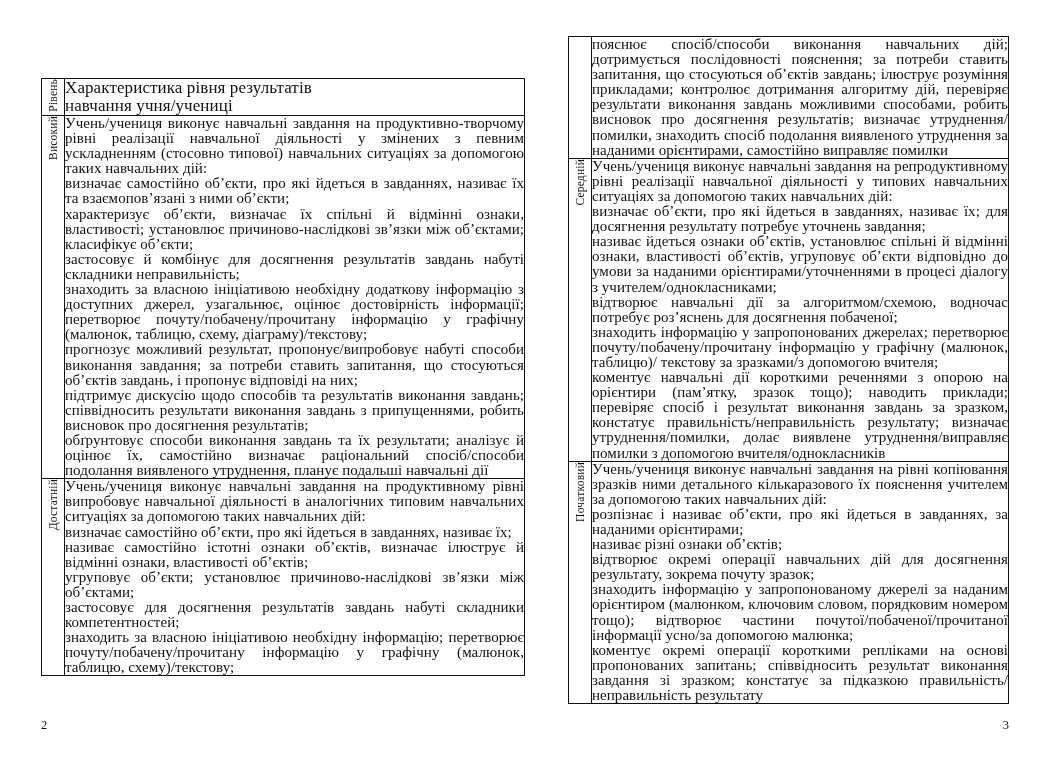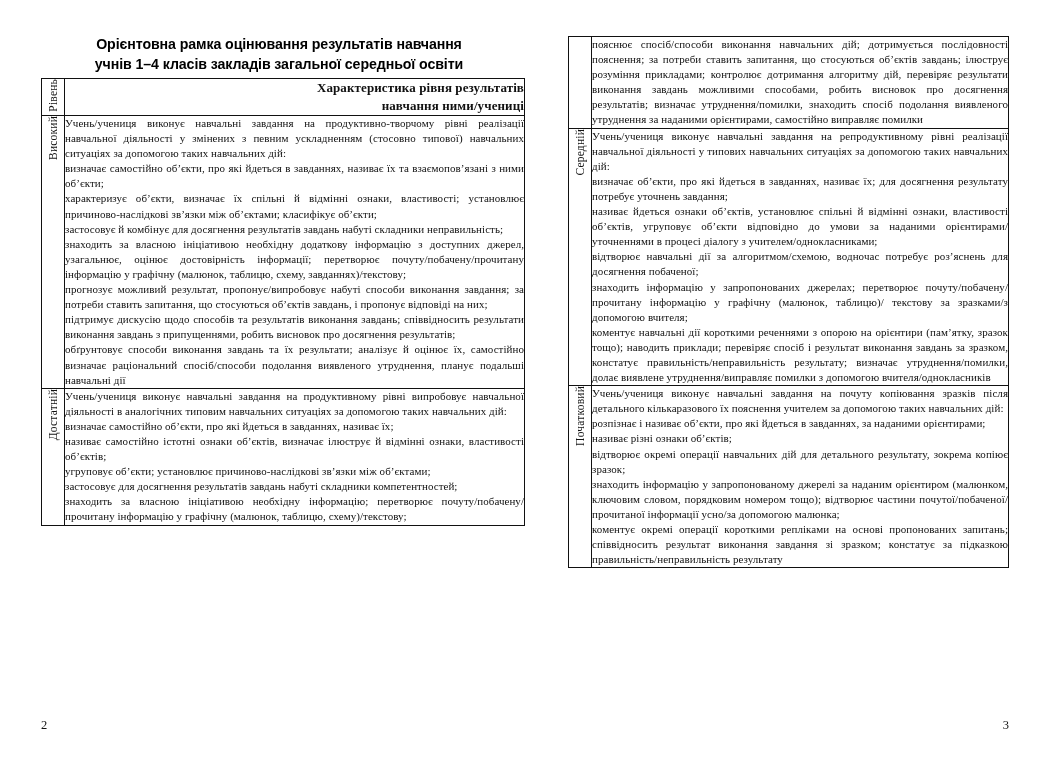--- a/index.html
+++ b/index.html
@@ -52,36 +52,36 @@
   .lvl-rot{
     writing-mode:vertical-rl;
     transform:rotate(180deg);
     white-space:nowrap;
     font-family:"Liberation Serif","DejaVu Serif",serif;
     font-size:11.5px;
     letter-spacing:0.2px;
     margin:0 auto;
   }
   .head-cell{
-    text-align:right;
+    text-align:left;
     vertical-align:middle;
-    font-weight:bold;
-    font-size:13px;
+    font-weight:normal;
+    font-size:17px;
     line-height:18px;
     padding:8px 6px 9px 6px;
     letter-spacing:0.1px;
   }
   .head-cell .ln{display:block;}
 
   .body-cell{
     padding:4px 6px 4px 7px;
   }
   .para{
     margin:0;
-    font-size:11px;
+    font-size:15px;
     line-height:15.1px;
     text-align:justify;
     text-justify:inter-word;
     hyphens:manual;
     letter-spacing:0.05px;
   }
   .para.last{ }
 
   
   #table-left{ left:41px; top:78px; width:483px; }
@@ -101,51 +101,47 @@
   #page-number-left{ left:41px; top:718px; }
   #page-number-right{ right:38px; top:718px; }
 </style>
 </head>
 <body>
 
 <div class="page-spread">
 
   <div class="page page-left">
 
-    <div class="doc-title">
-      <span class="ln">Орієнтовна рамка оцінювання результатів навчання</span>
-      <span class="ln">учнів 1–4 класів закладів загальної середньої освіти</span>
-    </div>
 
     <table class="frame" id="table-left">
       <colgroup>
           <col class="c1">
           <col class="c2">
         </colgroup>
       <tbody>
         <tr>
           <td class="lvl-cell">
             <div class="lvl-rot">Рівень</div>
           </td>
           <td class="head-cell">
             <span class="ln">Характеристика рівня результатів</span>
-            <span class="ln">навчання ними/учениці</span>
+            <span class="ln">навчання учня/учениці</span>
           </td>
         </tr>
 
         <tr>
           <td class="lvl-cell">
             <div class="lvl-rot">Високий</div>
           </td>
           <td class="body-cell">
             <p class="para">Учень/учениця виконує навчальні завдання на продуктивно-творчому рівні реалізації навчальної діяльності у змінених з певним ускладненням (стосовно типової) навчальних ситуаціях за допомогою таких навчальних дій:</p>
             <p class="para">визначає самостійно об’єкти, про які йдеться в завданнях, називає їх та взаємопов’язані з ними об’єкти;</p>
             <p class="para">характеризує об’єкти, визначає їх спільні й відмінні ознаки, властивості; установлює причиново-наслідкові зв’язки між об’єктами; класифікує об’єкти;</p>
             <p class="para">застосовує й комбінує для досягнення результатів завдань набуті складники неправильність;</p>
-            <p class="para">знаходить за власною ініціативою необхідну додаткову інформацію з доступних джерел, узагальнює, оцінює достовірність інформації; перетворює почуту/побачену/прочитану інформацію у графічну (малюнок, таблицю, схему, завданнях)/текстову;</p>
+            <p class="para">знаходить за власною ініціативою необхідну додаткову інформацію з доступних джерел, узагальнює, оцінює достовірність інформації; перетворює почуту/побачену/прочитану інформацію у графічну (малюнок, таблицю, схему, діаграму)/текстову;</p>
             <p class="para">прогнозує можливий результат, пропонує/випробовує набуті способи виконання завдання; за потреби ставить запитання, що стосуються об’єктів завдань, і пропонує відповіді на них;</p>
             <p class="para">підтримує дискусію щодо способів та результатів виконання завдань; співвідносить результати виконання завдань з припущеннями, робить висновок про досягнення результатів;</p>
             <p class="para last">обґрунтовує способи виконання завдань та їх результати; аналізує й оцінює їх, самостійно визначає раціональний спосіб/способи подолання виявленого утруднення, планує подальші навчальні дії</p>
           </td>
         </tr>
 
         <tr>
           <td class="lvl-cell">
             <div class="lvl-rot">Достатній</div>
           </td>
@@ -193,24 +189,24 @@
             <p class="para">знаходить інформацію у запропонованих джерелах; перетворює почуту/побачену/прочитану інформацію у графічну (малюнок, таблицю)/ текстову за зразками/з допомогою вчителя;</p>
             <p class="para last">коментує навчальні дії короткими реченнями з опорою на орієнтири (пам’ятку, зразок тощо); наводить приклади; перевіряє спосіб і результат виконання завдань за зразком, констатує правильність/неправильність результату; визначає утруднення/помилки, долає виявлене утруднення/виправляє помилки з допомогою вчителя/однокласників</p>
           </td>
         </tr>
 
         <tr>
           <td class="lvl-cell">
             <div class="lvl-rot">Початковий</div>
           </td>
           <td class="body-cell">
-            <p class="para">Учень/учениця виконує навчальні завдання на почуту копіювання зразків після детального кількаразового їх пояснення учителем за допомогою таких навчальних дій:</p>
+            <p class="para">Учень/учениця виконує навчальні завдання на рівні копіювання зразків ними детального кількаразового їх пояснення учителем за допомогою таких навчальних дій:</p>
             <p class="para">розпізнає і називає об’єкти, про які йдеться в завданнях, за наданими орієнтирами;</p>
             <p class="para">називає різні ознаки об’єктів;</p>
-            <p class="para">відтворює окремі операції навчальних дій для детального результату, зокрема копіює зразок;</p>
+            <p class="para">відтворює окремі операції навчальних дій для досягнення результату, зокрема почуту зразок;</p>
             <p class="para">знаходить інформацію у запропонованому джерелі за наданим орієнтиром (малюнком, ключовим словом, порядковим номером тощо); відтворює частини почутої/побаченої/прочитаної інформації усно/за допомогою малюнка;</p>
             <p class="para last">коментує окремі операції короткими репліками на основі пропонованих запитань; співвідносить результат виконання завдання зі зразком; констатує за підказкою правильність/неправильність результату</p>
           </td>
         </tr>
       </tbody>
     </table>
 
     <div class="page-number" id="page-number-right">3</div>
   </div>
 

